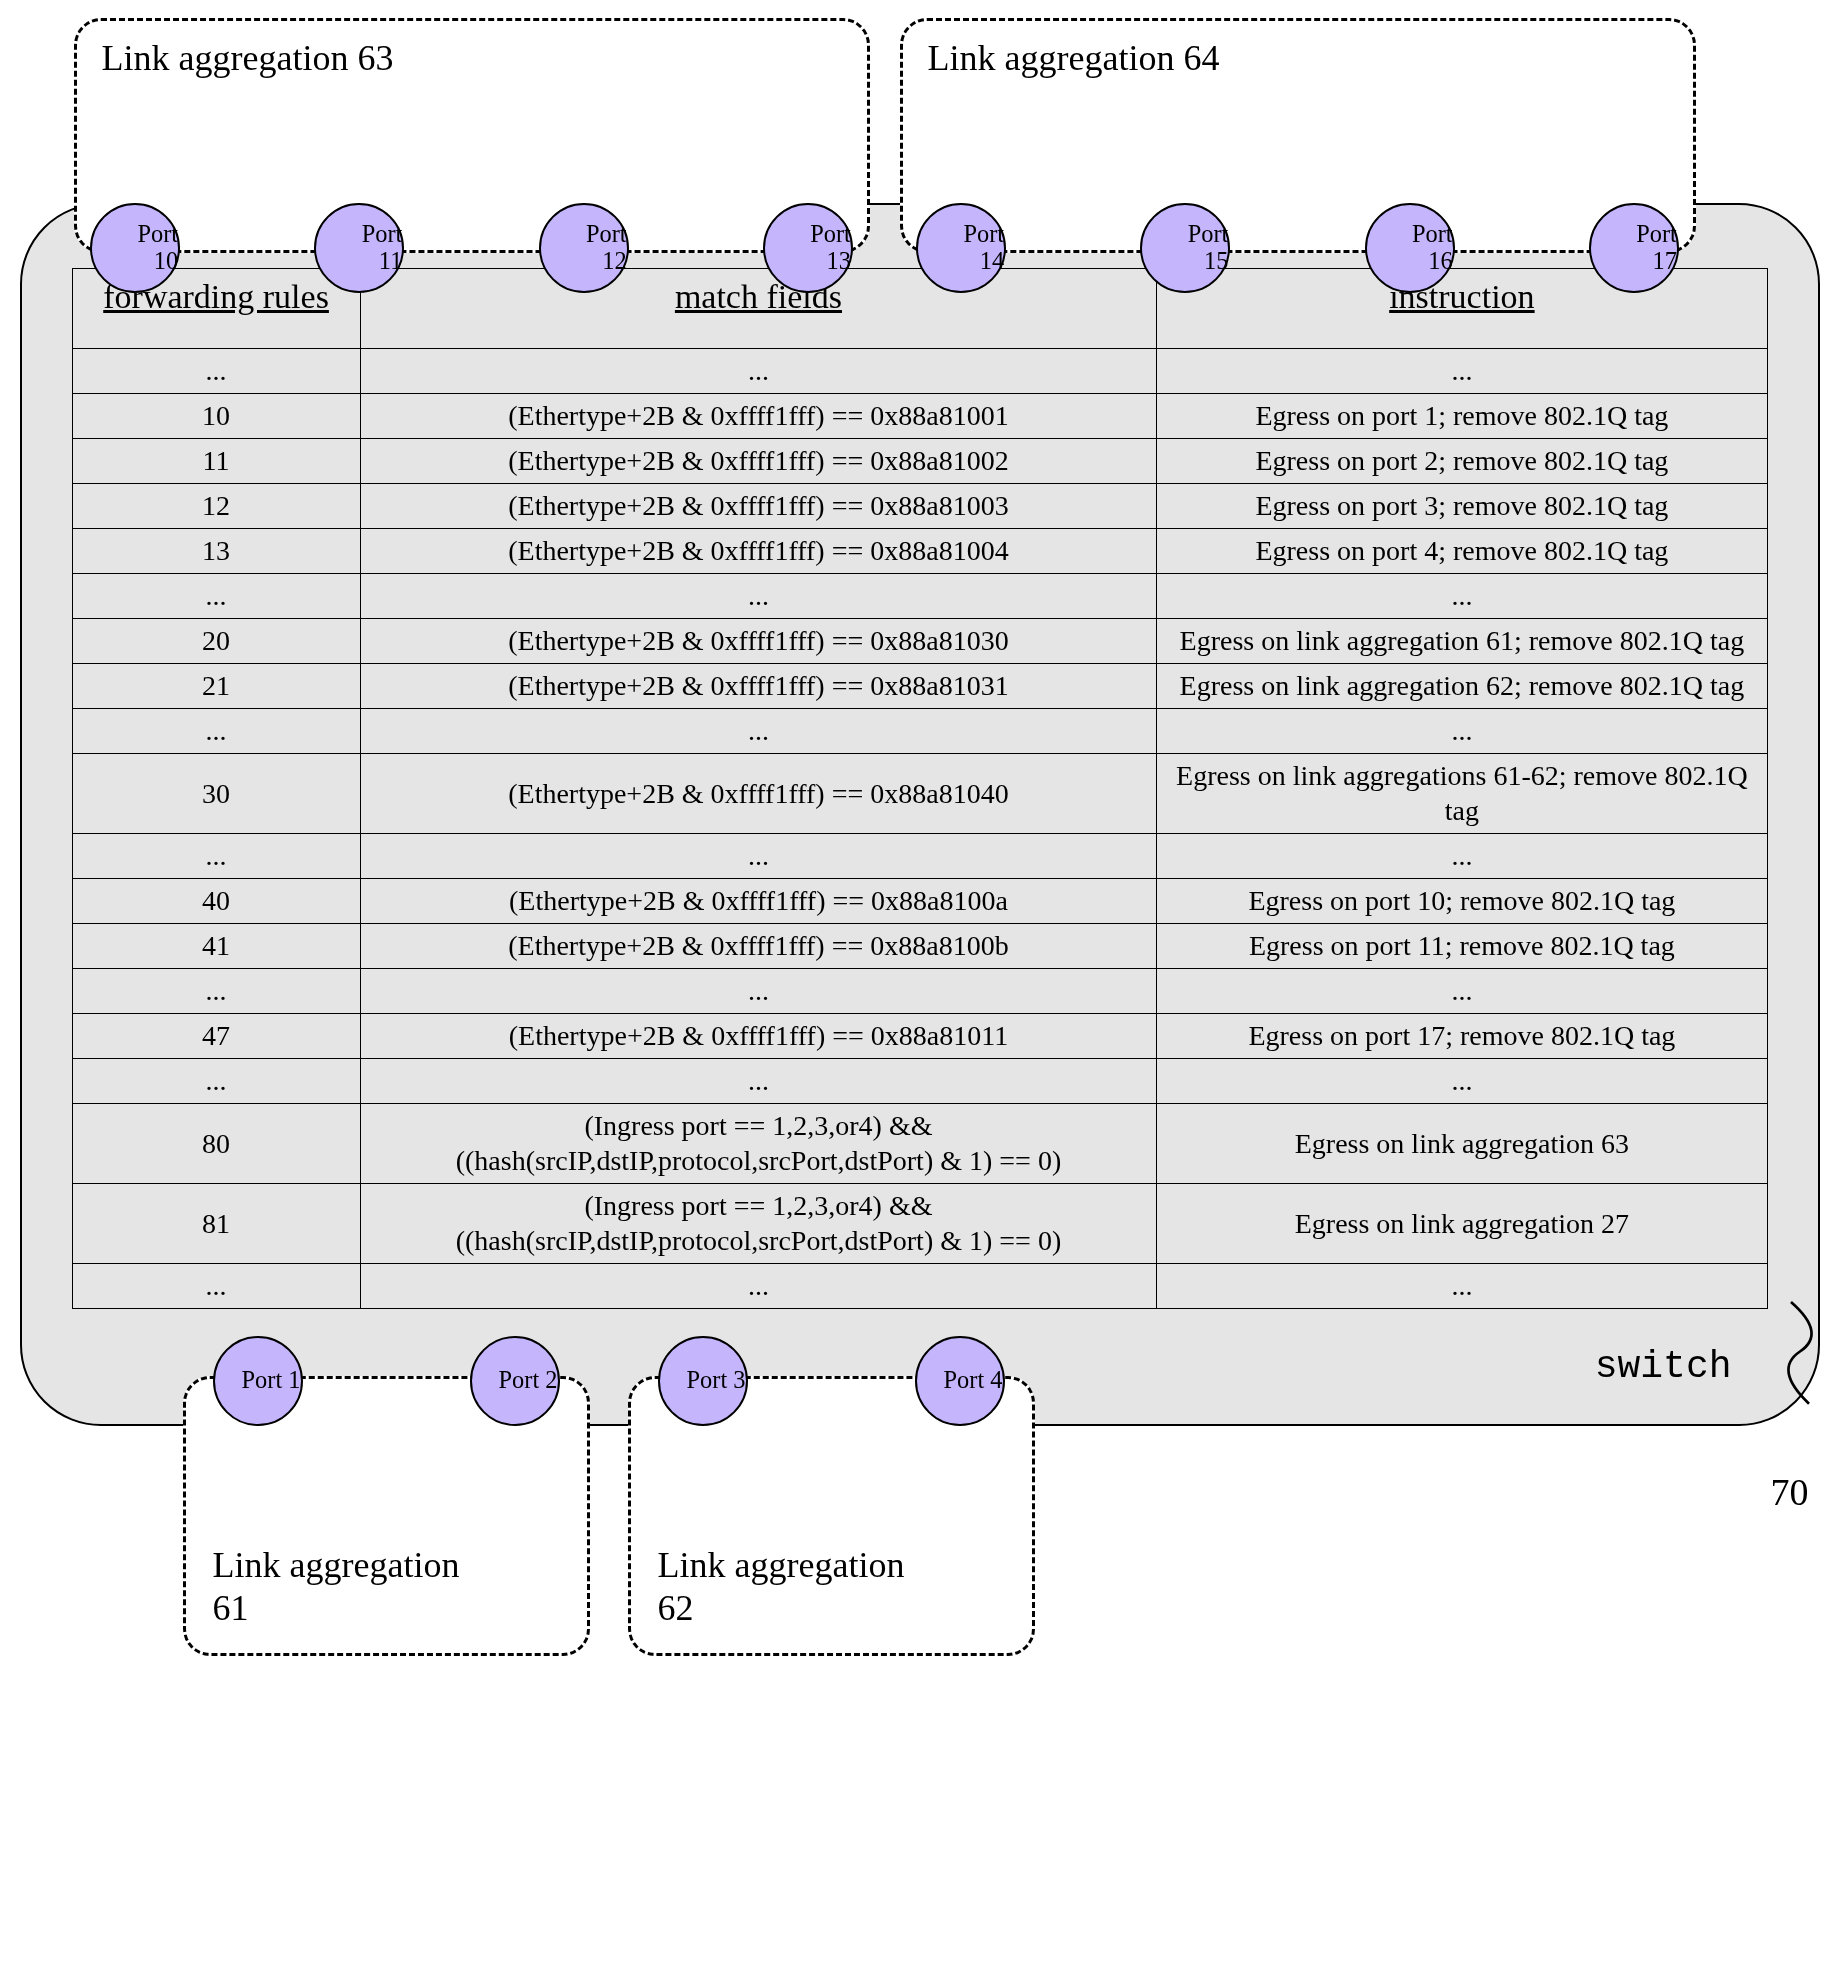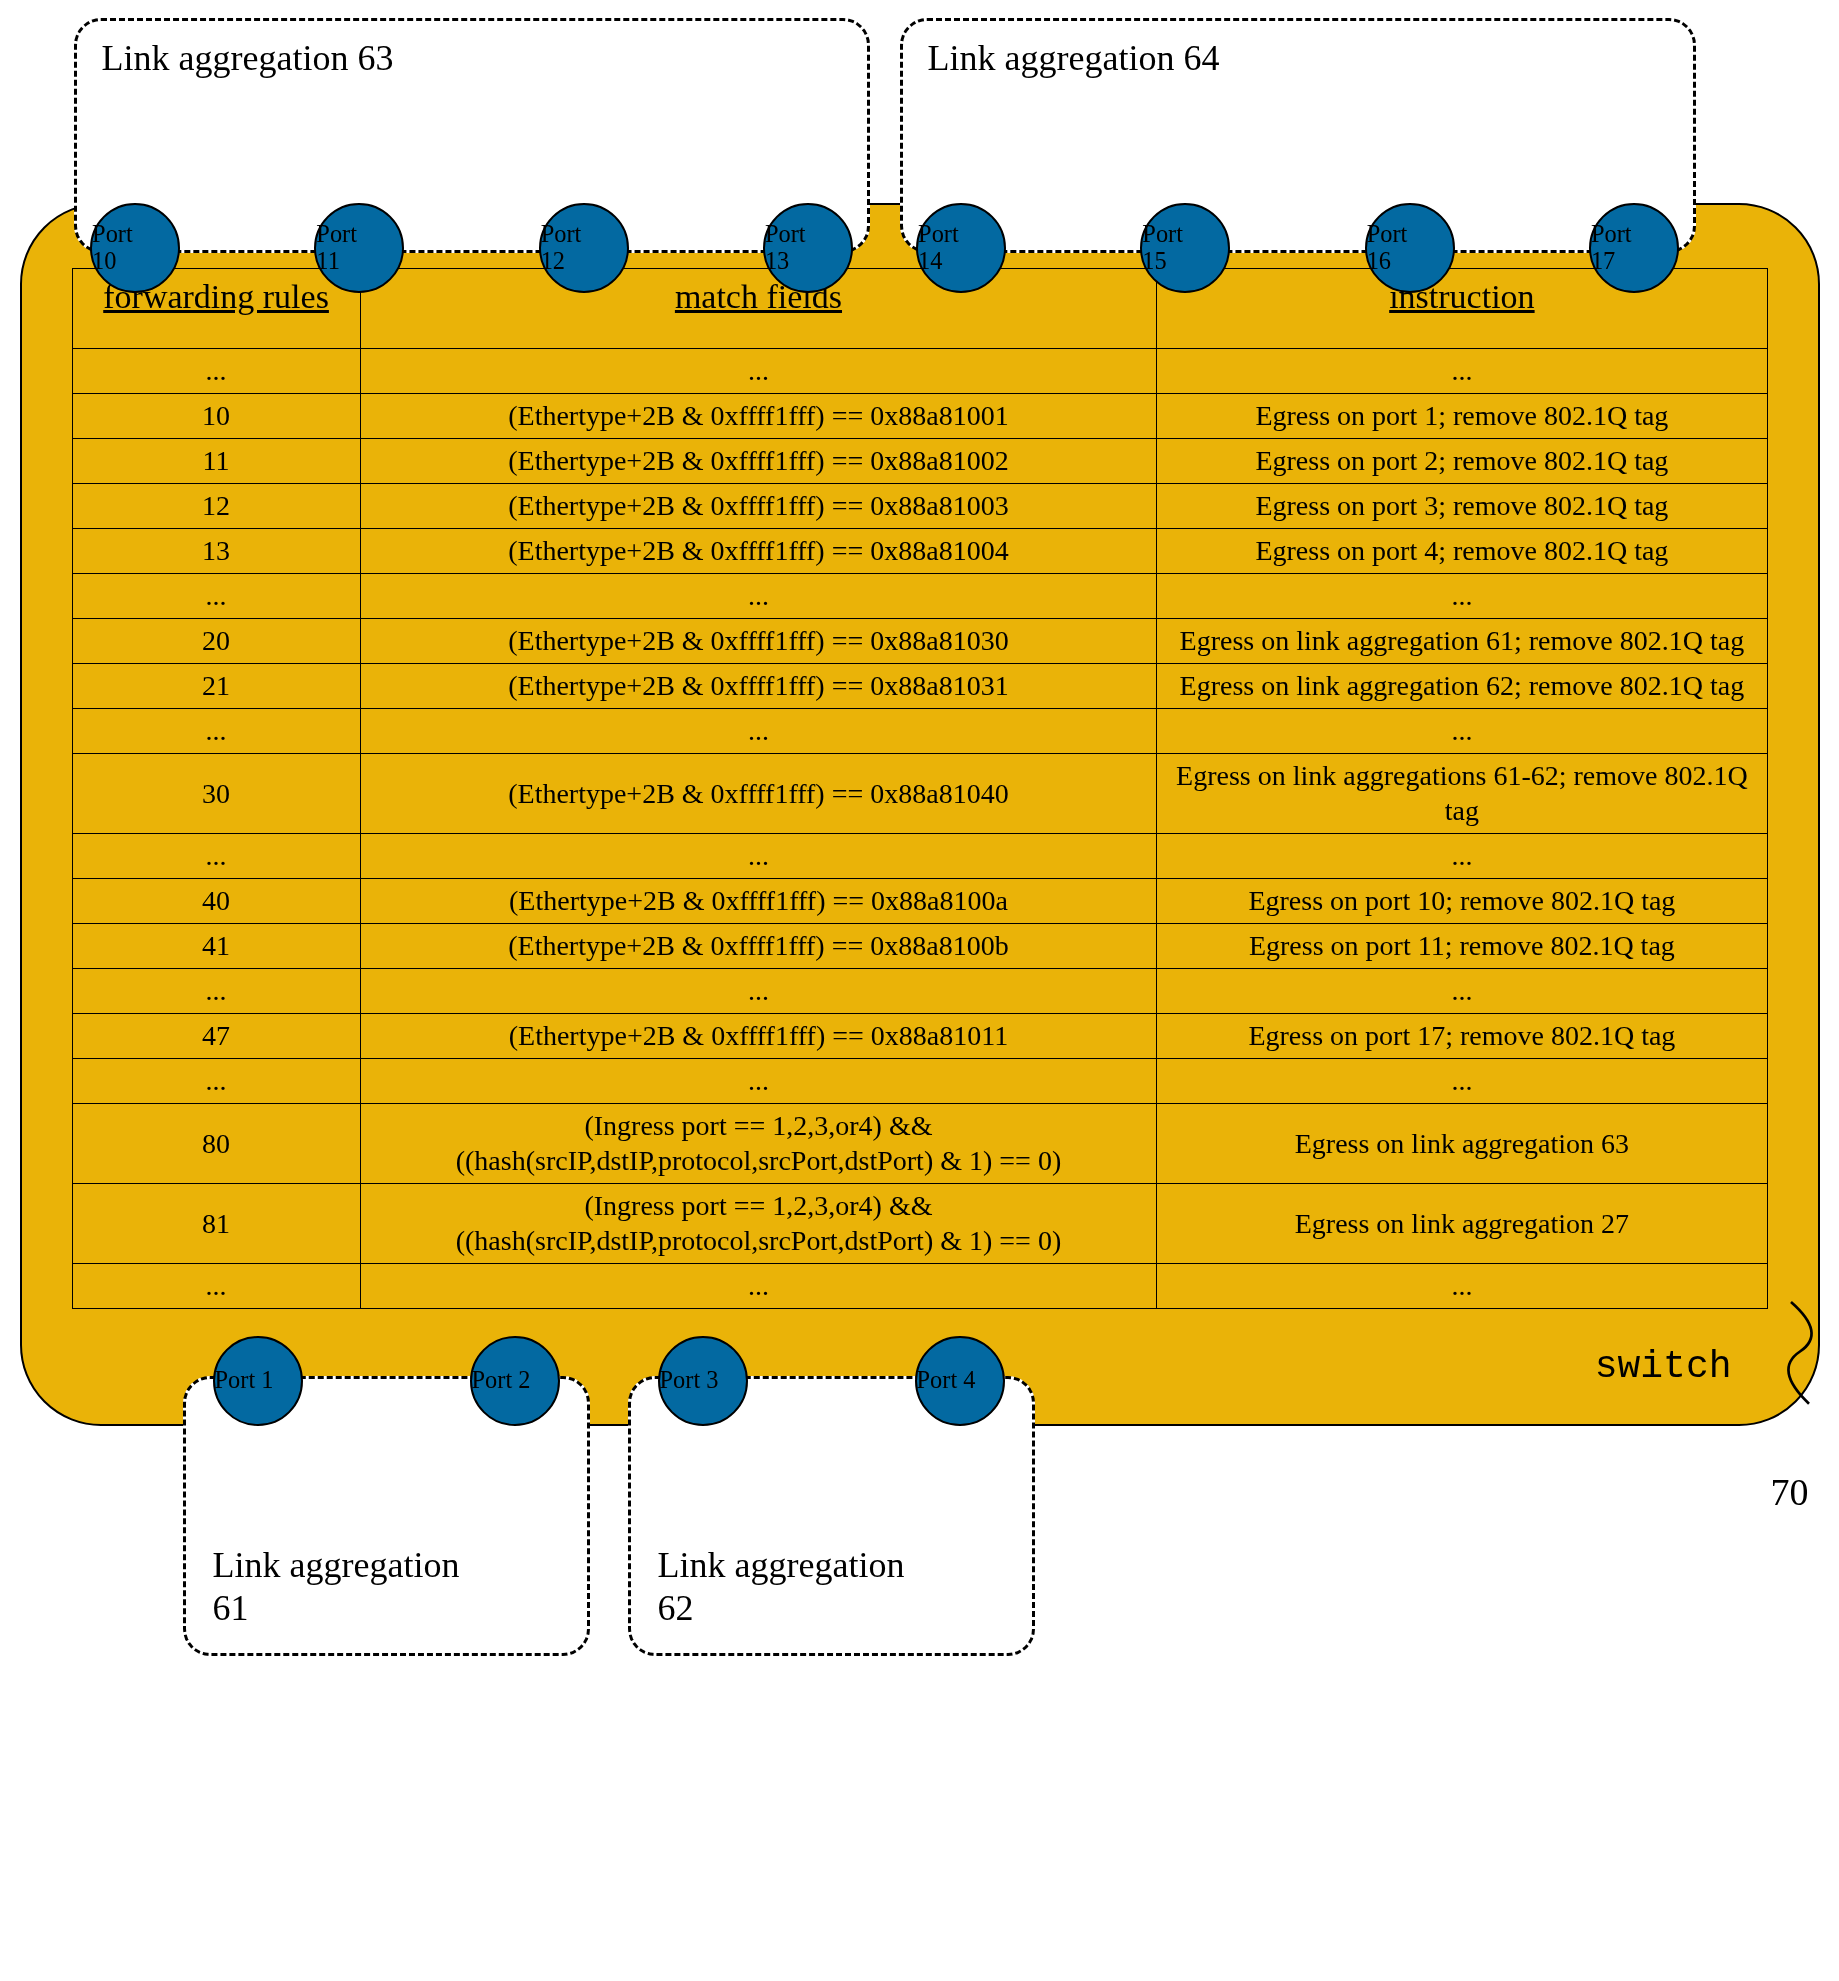--- a/index.html
+++ b/index.html
@@ -44,35 +44,35 @@
     position: absolute;
     left: 0; right: 0;
     bottom: -43px;
     padding: 0 13.6px;
   }
   .port {
     width: 90px;
     height: 90px;
     border: 2.7px solid #000;
     border-radius: 50%;
-    background: #0369a1;
+    background: #c4b5fd;
     display: flex;
     flex-direction: column;
-    align-items: flex-start;
+    align-items: flex-end;
     justify-content: center;
     font-size: 24.4px;
     line-height: 1.1;
   }
   .port span { display:block; text-align:center; }
   .switch-outline {
     border: 2.7px solid #000;
     border-radius: 81px;
     padding: 63px 50px 36px 50px;
     position: relative;
-    background: #eab308;
+    background: #e5e5e5;
     margin-top: 0;
   }
   table {
     border-collapse: collapse;
     width: 100%;
     table-layout: fixed;
   }
   th, td {
     border: 1.8px solid #000;
     padding: 4.5px 9px;

